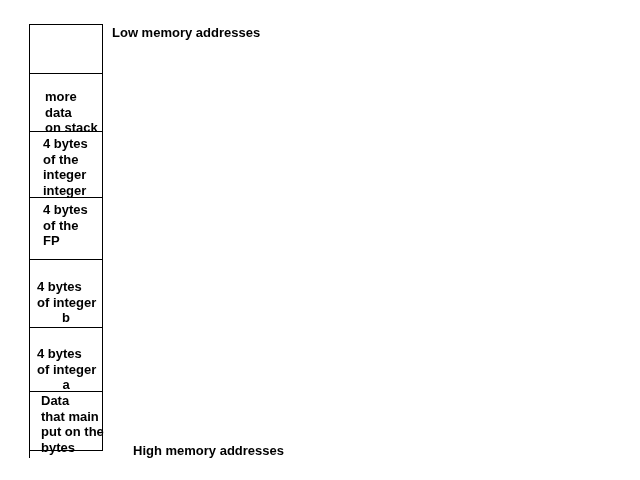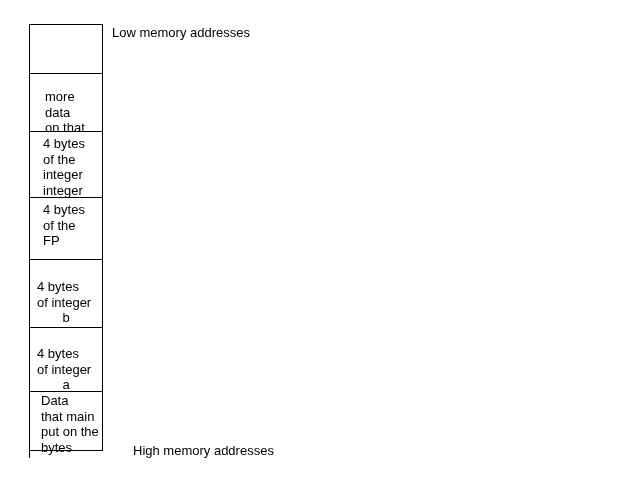--- a/index.html
+++ b/index.html
@@ -23,21 +23,21 @@
     top: 24px;
     width: 74px;
     box-sizing: border-box;
     border: 1px solid #000000;
     background: #ffffff;
   }
   .stack-box {
     box-sizing: border-box;
     border-bottom: 1px solid #000000;
     font-size: 13px;
-    font-weight: normal;
+    font-weight: bold;
     line-height: 15.5px;
     overflow: visible;
     white-space: nowrap;
   }
   .stack-box:last-child { border-bottom: 0; }
 
   
   .stack-box:nth-child(1) { height: 49px; }
   .stack-box:nth-child(2) { height: 58px; padding: 15px 0 0 15px; }
   .stack-box:nth-child(3) { height: 66px; padding: 4px  0 0 13px; }
@@ -60,40 +60,40 @@
     left: 29px;
     top: 451px;
     width: 1px;
     height: 7px;
     background: #000000;
   }
 
   .side-label {
     position: absolute;
     font-size: 13px;
-    font-weight: normal;
+    font-weight: bold;
     line-height: 16px;
     white-space: nowrap;
   }
   .side-label.low  { left: 112px; top: 25px;  }
   .side-label.high { left: 114px; top: 443px; padding-left: 19px; }
 </style>
 </head>
 <body>
 
 <div>
 
   <div class="stack">
 
     <div class="stack-box"></div>
 
     <div class="stack-box">
       <span class="line">more</span>
       <span class="line">data</span>
-      <span class="line">on that</span>
+      <span class="line">on stack</span>
     </div>
 
     <div class="stack-box">
       <span class="line">4 bytes</span>
       <span class="line">of the</span>
       <span class="line">integer</span>
       <span class="line">integer</span>
     </div>
 
     <div class="stack-box">

